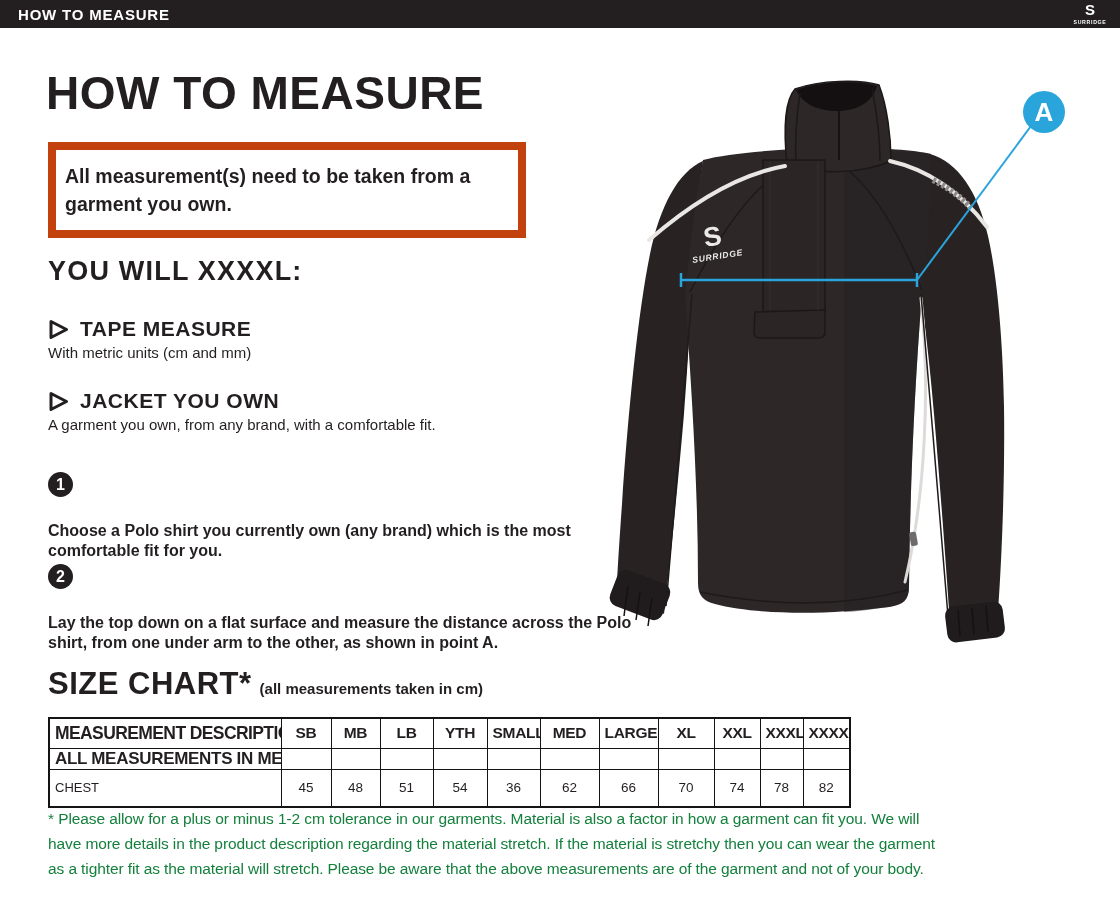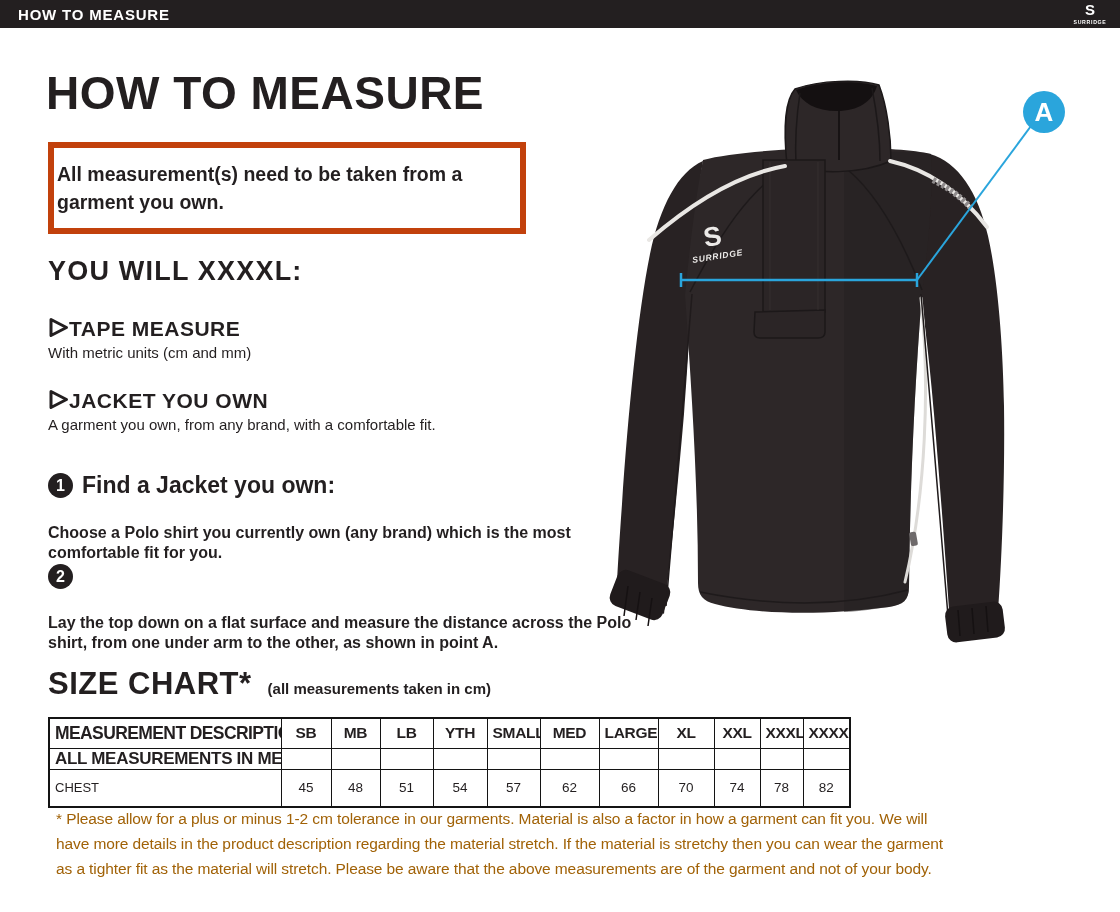--- a/index.html
+++ b/index.html
@@ -27,54 +27,54 @@
 
   
   .page-title {
     position: absolute; left: 46px; top: 66px;
     font-size: 46px; font-weight: bold; letter-spacing: 0.5px;
     color: #231f20;
   }
   .notice-box {
     position: absolute; left: 48px; top: 142px;
     width: 478px;
-    border: 6px solid #c2410c;
-    padding: 12px 3px;
+    border: 8px solid #c2410c;
+    padding: 12px 9px;
     font-size: 19.5px; font-weight: bold; line-height: 28px;
   }
   .ywn-heading {
     position: absolute; left: 48px; top: 256px;
     font-size: 27px; font-weight: bold; letter-spacing: 1.2px;
   }
 
   .need-item { position: absolute; left: 48px; }
   #need-0 { top: 317px; }
   #need-1 { top: 389px; }
-  .need-title-row { display: flex; }
+  .need-title-row { display: flex; align-items: center; gap: 11px; }
   .need-title { font-size: 21px; font-weight: bold; letter-spacing: 0.5px; }
   .need-desc { font-size: 15px; font-weight: normal; margin-top: 3px; }
 
   .step { position: absolute; left: 48px; width: 610px; }
   #step-0 { top: 472px; }
   #step-1 { top: 564px; }
   .step-head { display: flex; align-items: center; gap: 9px; }
   .step-num {
     width: 25px; height: 25px; border-radius: 50%;
     background: #231f20; color: #fff;
     font-size: 16px; font-weight: bold;
     display: flex; align-items: center; justify-content: center;
     flex: 0 0 25px;
   }
   .step-title { font-size: 23px; font-weight: bold; }
   .step-desc { margin-top: 24px; font-size: 16px; font-weight: bold; line-height: 20px; }
 
   
   .size-chart-head {
     position: absolute; left: 48px; top: 666px;
-    display: flex; align-items: baseline; gap: 16px; justify-content: space-between;
+    display: flex; align-items: baseline; gap: 8px; justify-content: space-between;
   }
   .size-chart-title { font-size: 31px; font-weight: bold; letter-spacing: 0.5px; }
   .size-chart-sub { font-size: 15px; font-weight: bold; }
 
   .size-table {
     position: absolute; left: 48px; top: 717px;
     width: 801px;
     border-collapse: collapse; table-layout: fixed;
     border: 2px solid #141414;
   }
@@ -95,24 +95,24 @@
     font-size: 17px; font-weight: bold; letter-spacing: -0.3px;
   }
   .size-table tr.value-row td {
     height: 38px; font-size: 13.5px; text-align: center;
   }
   .size-table tr.value-row td.row-label {
     text-align: left; font-size: 13px; font-weight: normal;
   }
 
   .footnote {
-    position: absolute; left: 56px; top: 806px;
+    position: absolute; left: 48px; top: 806px;
     width: 888px;
     font-size: 15.5px; line-height: 25px; letter-spacing: -0.1px;
-    color: #a16207;
+    color: #15803d;
   }
 
   
   .diagram { position: absolute; left: 600px; top: 64px; }
 </style>
 </head>
 <body>
 
 <header class="topbar">
   <span class="topbar-title">HOW TO MEASURE</span>
@@ -146,21 +146,20 @@
       <path d="M3 2.5 L18.5 10.5 L3 18.5 Z" fill="#ffffff" stroke="#231f20" stroke-width="3" stroke-linejoin="round"></path>
     </svg>
     <span class="need-title">JACKET YOU OWN</span>
   </div>
   <div class="need-desc">A garment you own, from any brand, with a comfortable fit.</div>
 </div>
 
 <div class="step" id="step-0">
   <div class="step-head">
     <span class="step-num">1</span>
-    <span class="step-title">Find a Jacket you own:</span>
   </div>
   <div class="step-desc">Choose a Polo shirt you currently own (any brand) which is the most comfortable fit for you.</div>
 </div>
 
 <div class="step" id="step-1">
   <div class="step-head">
     <span class="step-num">2</span>
   </div>
   <div class="step-desc">Lay the top down on a flat surface and measure the distance across the Polo shirt, from one under arm to the other, as shown in point A.</div>
 </div>
@@ -215,21 +214,21 @@
         <td></td>
         <td></td>
         <td></td>
       </tr>
       <tr class="value-row">
         <td class="row-label">CHEST</td>
         <td>45</td>
         <td>48</td>
         <td>51</td>
         <td>54</td>
-        <td>57</td>
+        <td>36</td>
         <td>62</td>
         <td>66</td>
         <td>70</td>
         <td>74</td>
         <td>78</td>
         <td>82</td>
       </tr>
     </tbody>
 </table>
 

